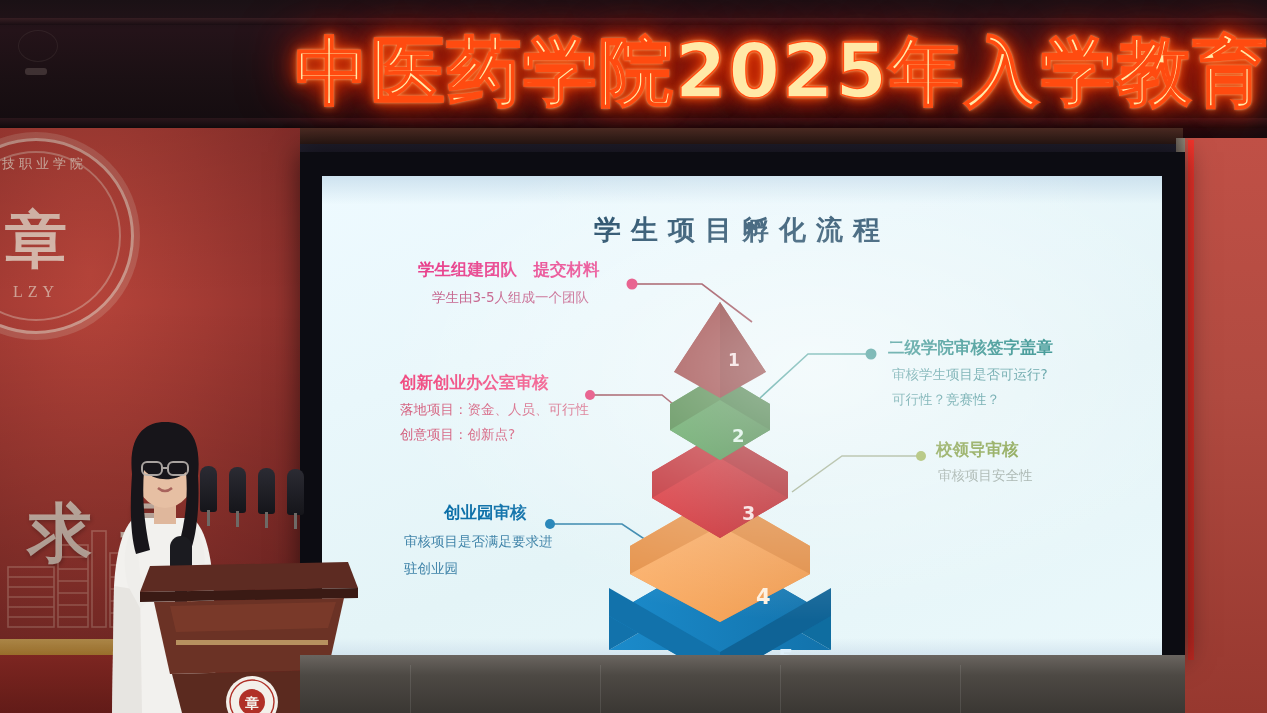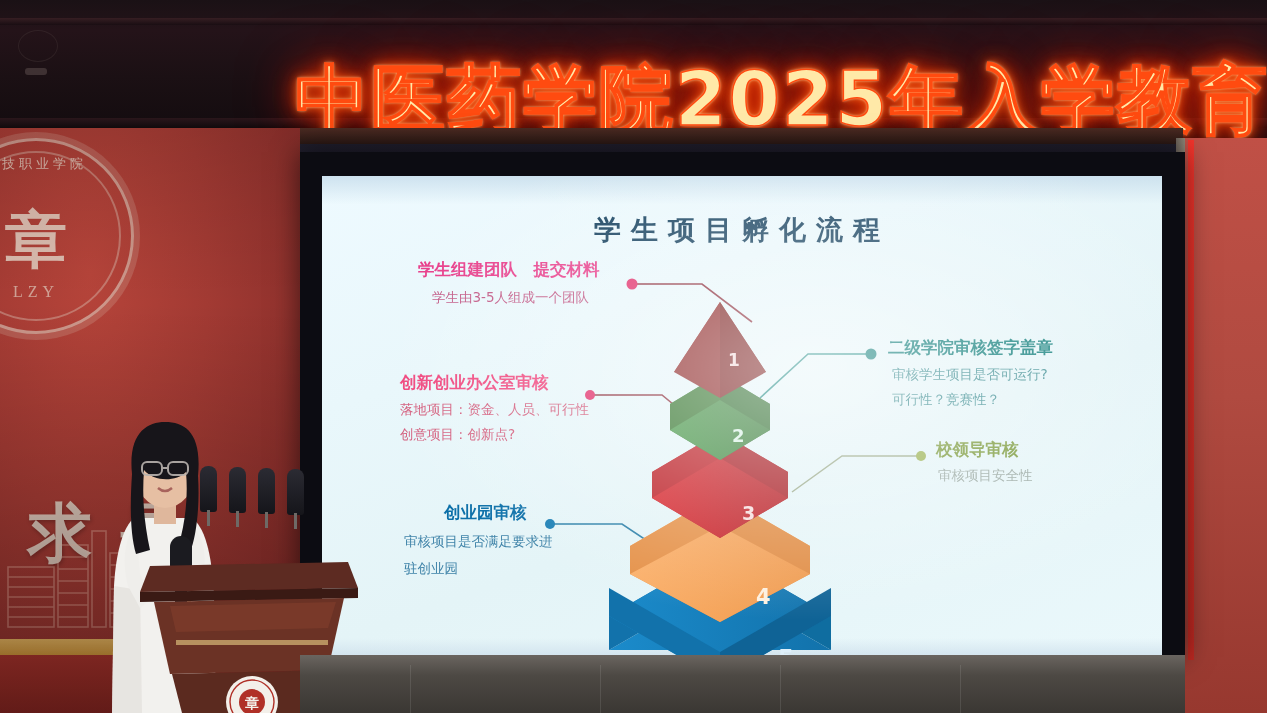--- a/index.html
+++ b/index.html
@@ -41,21 +41,20 @@
     font-size:74px;line-height:1;font-weight:700;
     font-family:"DejaVu Sans","Liberation Sans",sans-serif;
     color:#ffe9a8;
     text-shadow:
       0 0 3px #fff3c4,
       0 0 9px #ff6a1a,
       0 0 20px #ff3c00,
       0 0 38px #e01800,
       0 0 60px #a01000;
     white-space:nowrap;
-    margin-top:28px;
     -webkit-text-stroke:1.5px #ff4b10;
   }
 
   
   .backdrop-left{
     position:absolute;left:0;top:128px;width:300px;height:585px;
     background:
       radial-gradient(ellipse at 30% 25%, #b6443a 0%, #a23a33 40%, #8d302c 75%, #7a2724 100%);
   }
   .backdrop-left:after{

